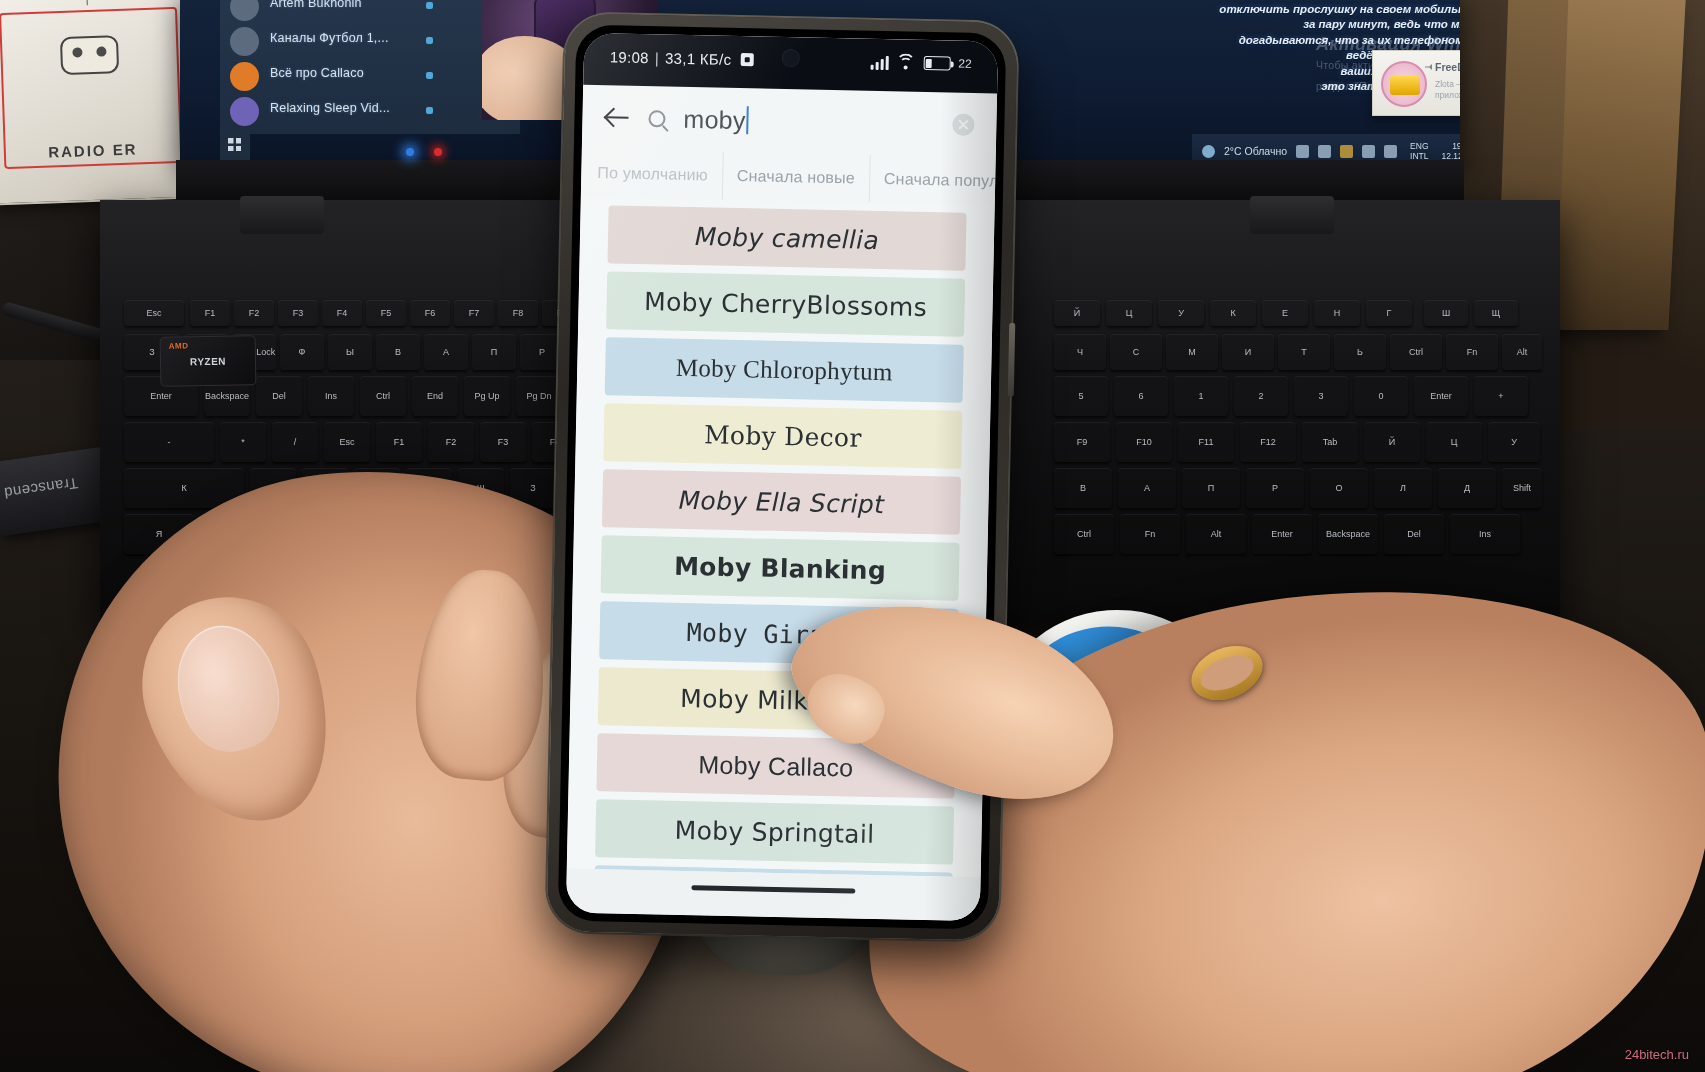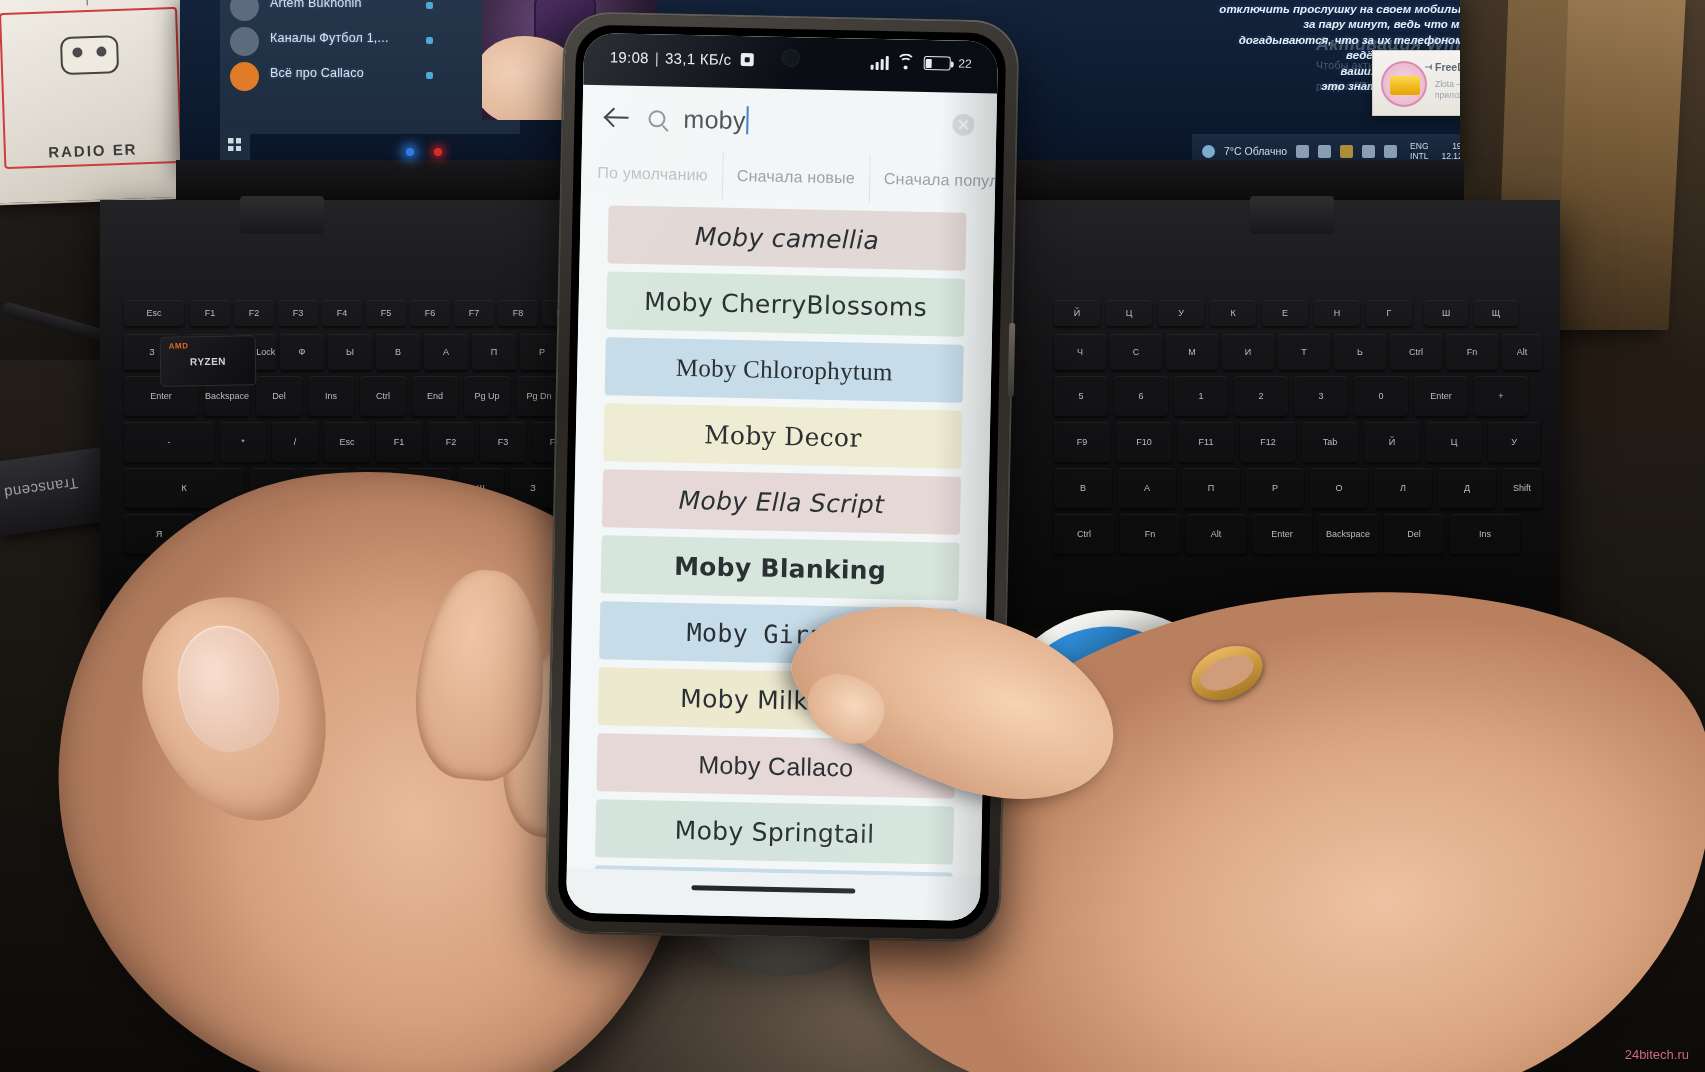--- a/index.html
+++ b/index.html
@@ -649,20 +649,25 @@
       <div class="tg-row" style="top:41px">
         <div class="tg-av"></div>
         <div class="tg-name">Каналы Футбол 1,...</div>
         <div class="tg-dot"></div>
       </div>
       <div class="tg-row" style="top:76px">
         <div class="tg-av" style="background:#e07b28"></div>
         <div class="tg-name">Всё про Callaco</div>
         <div class="tg-dot"></div>
       </div>
+      <div class="tg-row" style="top:111px">
+        <div class="tg-av" style="background:#6f63b8"></div>
+        <div class="tg-name">Relaxing Sleep Vid...</div>
+        <div class="tg-dot"></div>
+      </div>
     </div>
 
     <div class="vid-thumb">
       <div class="vid-phone"></div>
       <div class="vid-hand"></div>
       <div class="vid-hand2"></div>
       <div class="vid-ctrl">
         <div class="play-tri"></div>
         <div class="ctrl-sq"></div>
       </div>
@@ -690,21 +695,21 @@
       <div class="fd-title">FreeDroid</div>
       <div class="fd-body">Zlota — интересная подборка приложений от нашего канала.</div>
     </div>
 
     <div class="win-start">
         <i></i>
       </div>
 
     <div class="taskbar">
       <div class="tb-ico" style="border-radius:50%;background:#8fc4e8"></div>
-      <div class="tb-weather">7°C Облачно</div>
+      <div class="tb-weather">2°C Облачно</div>
       <div class="tb-ico"></div>
       <div class="tb-ico"></div>
       <div class="tb-ico" style="background:#c9a03a"></div>
       <div class="tb-ico"></div>
       <div class="tb-ico"></div>
       <div class="tb-clock">ENG<br>INTL</div>
       <div class="tb-clock">
         <span>19:08</span><br>
         <span>12.12.2021</span>
       </div>

